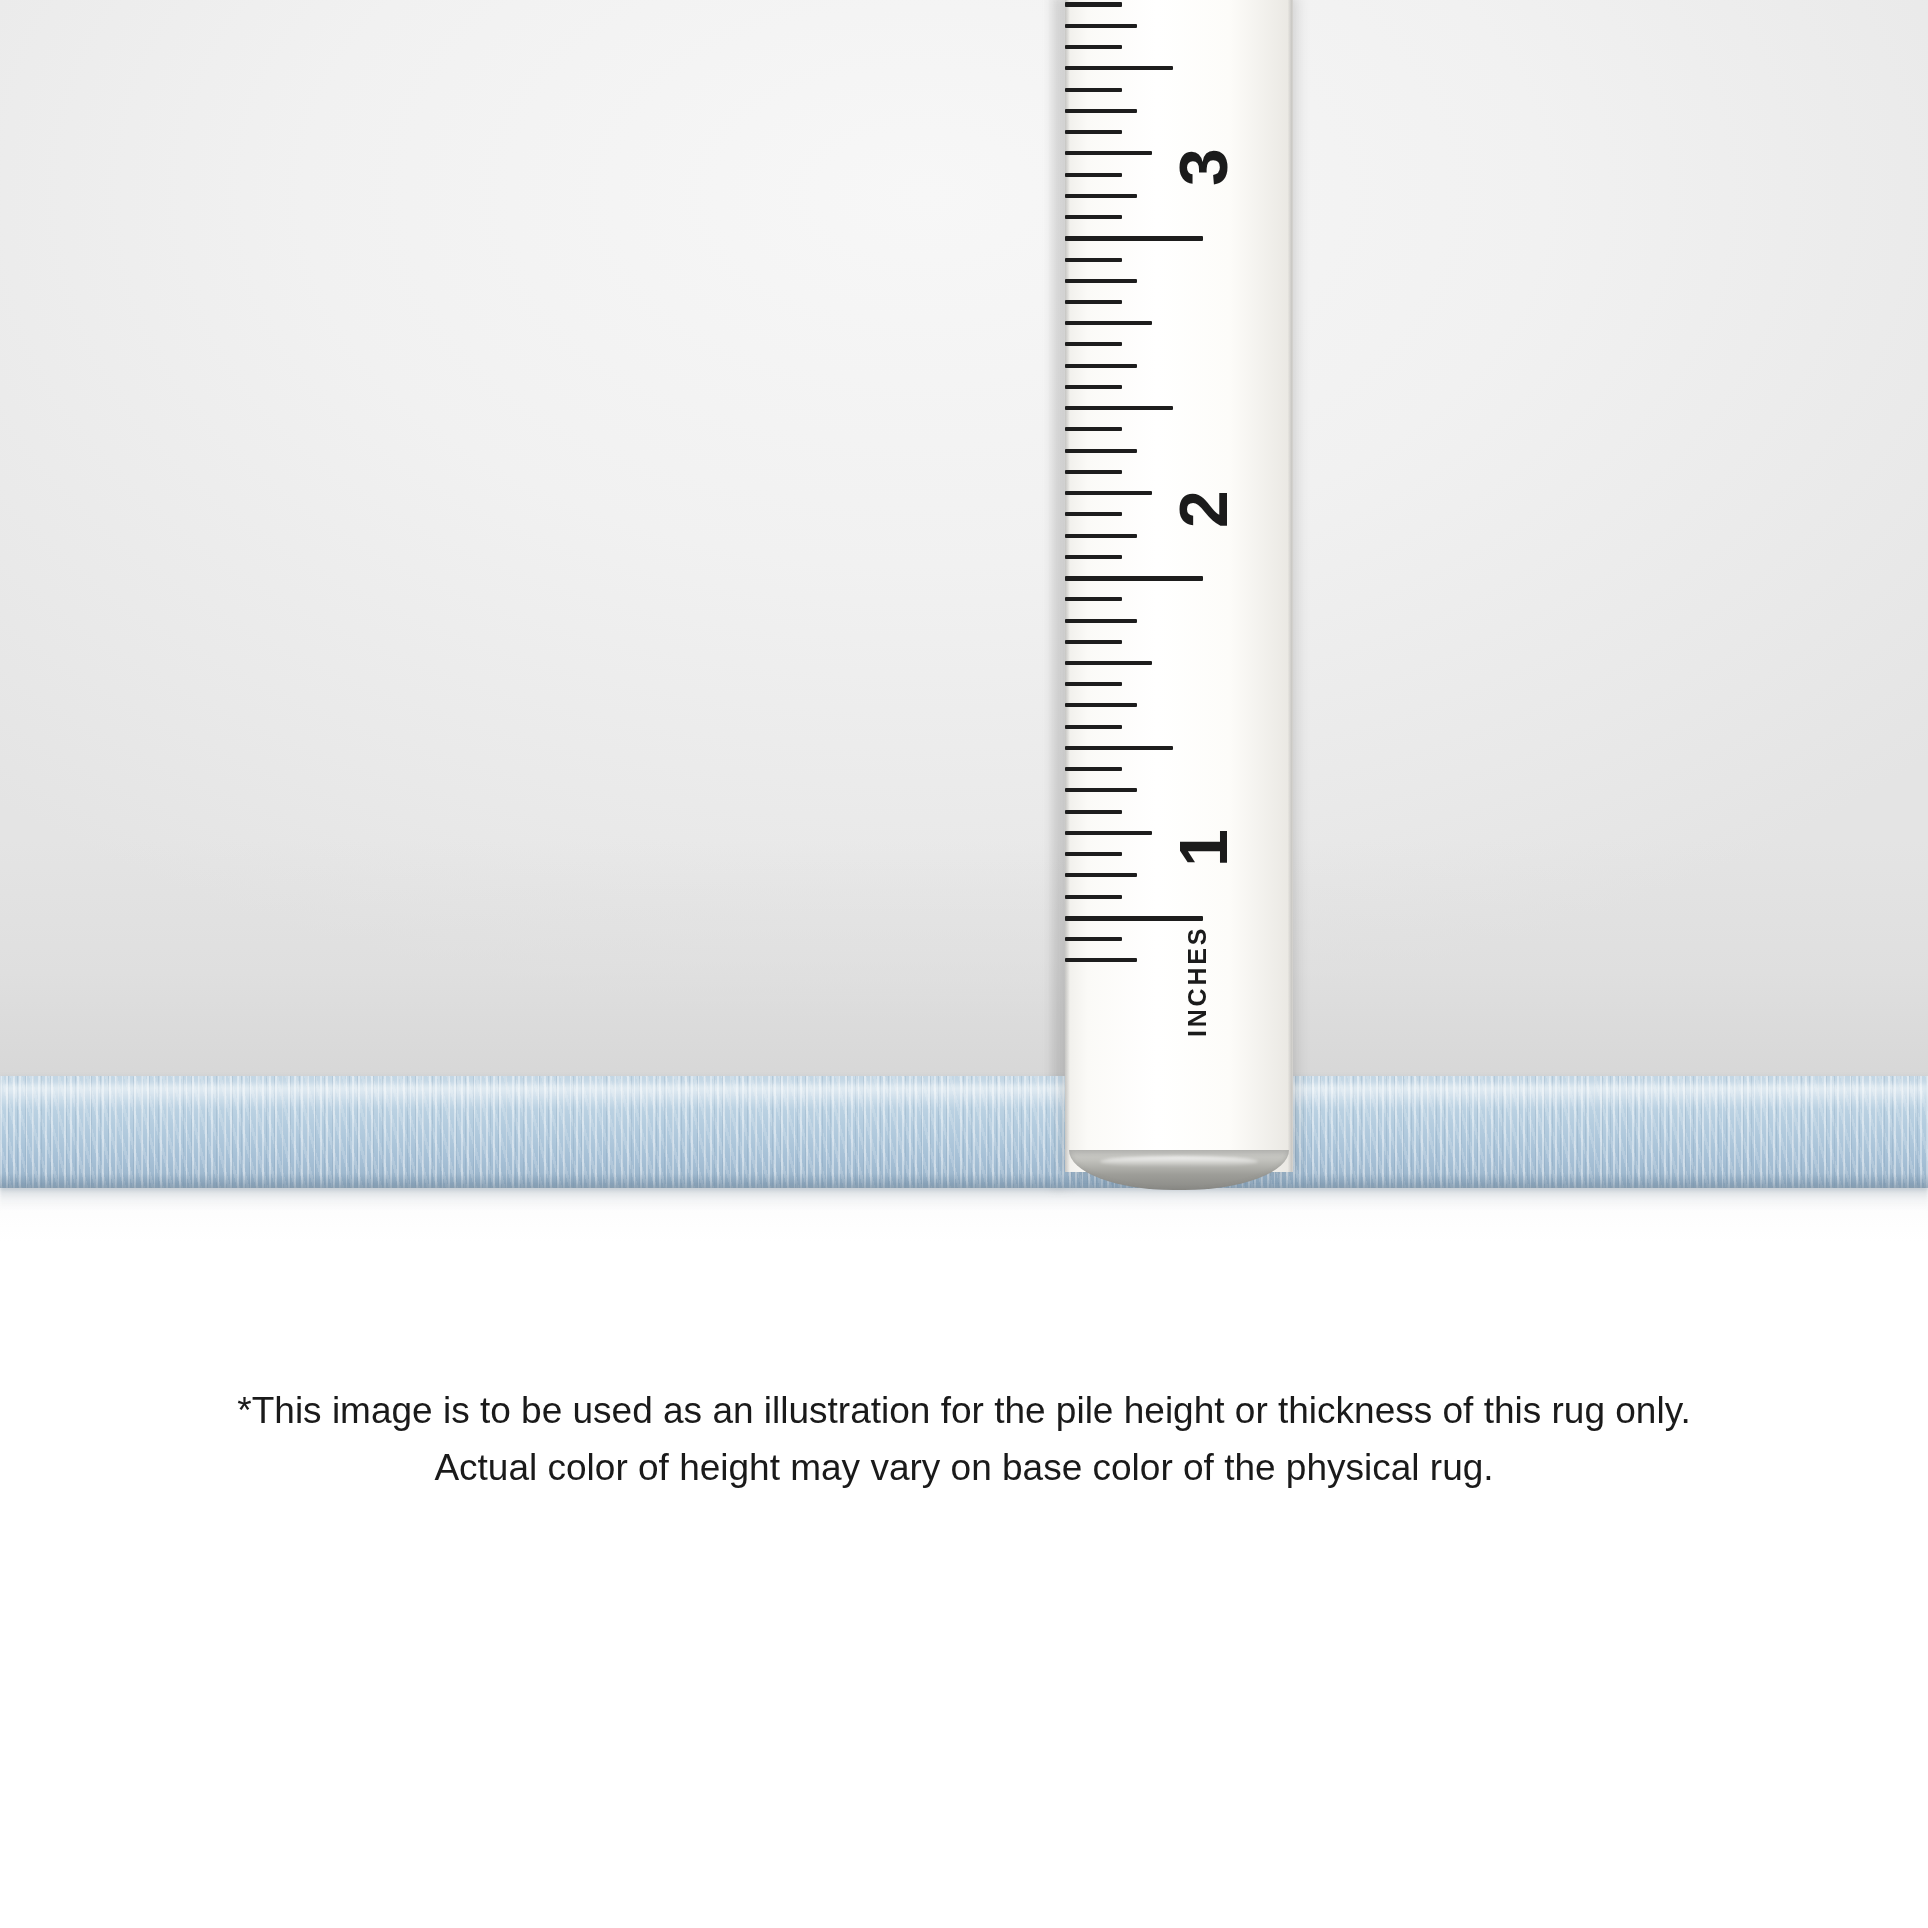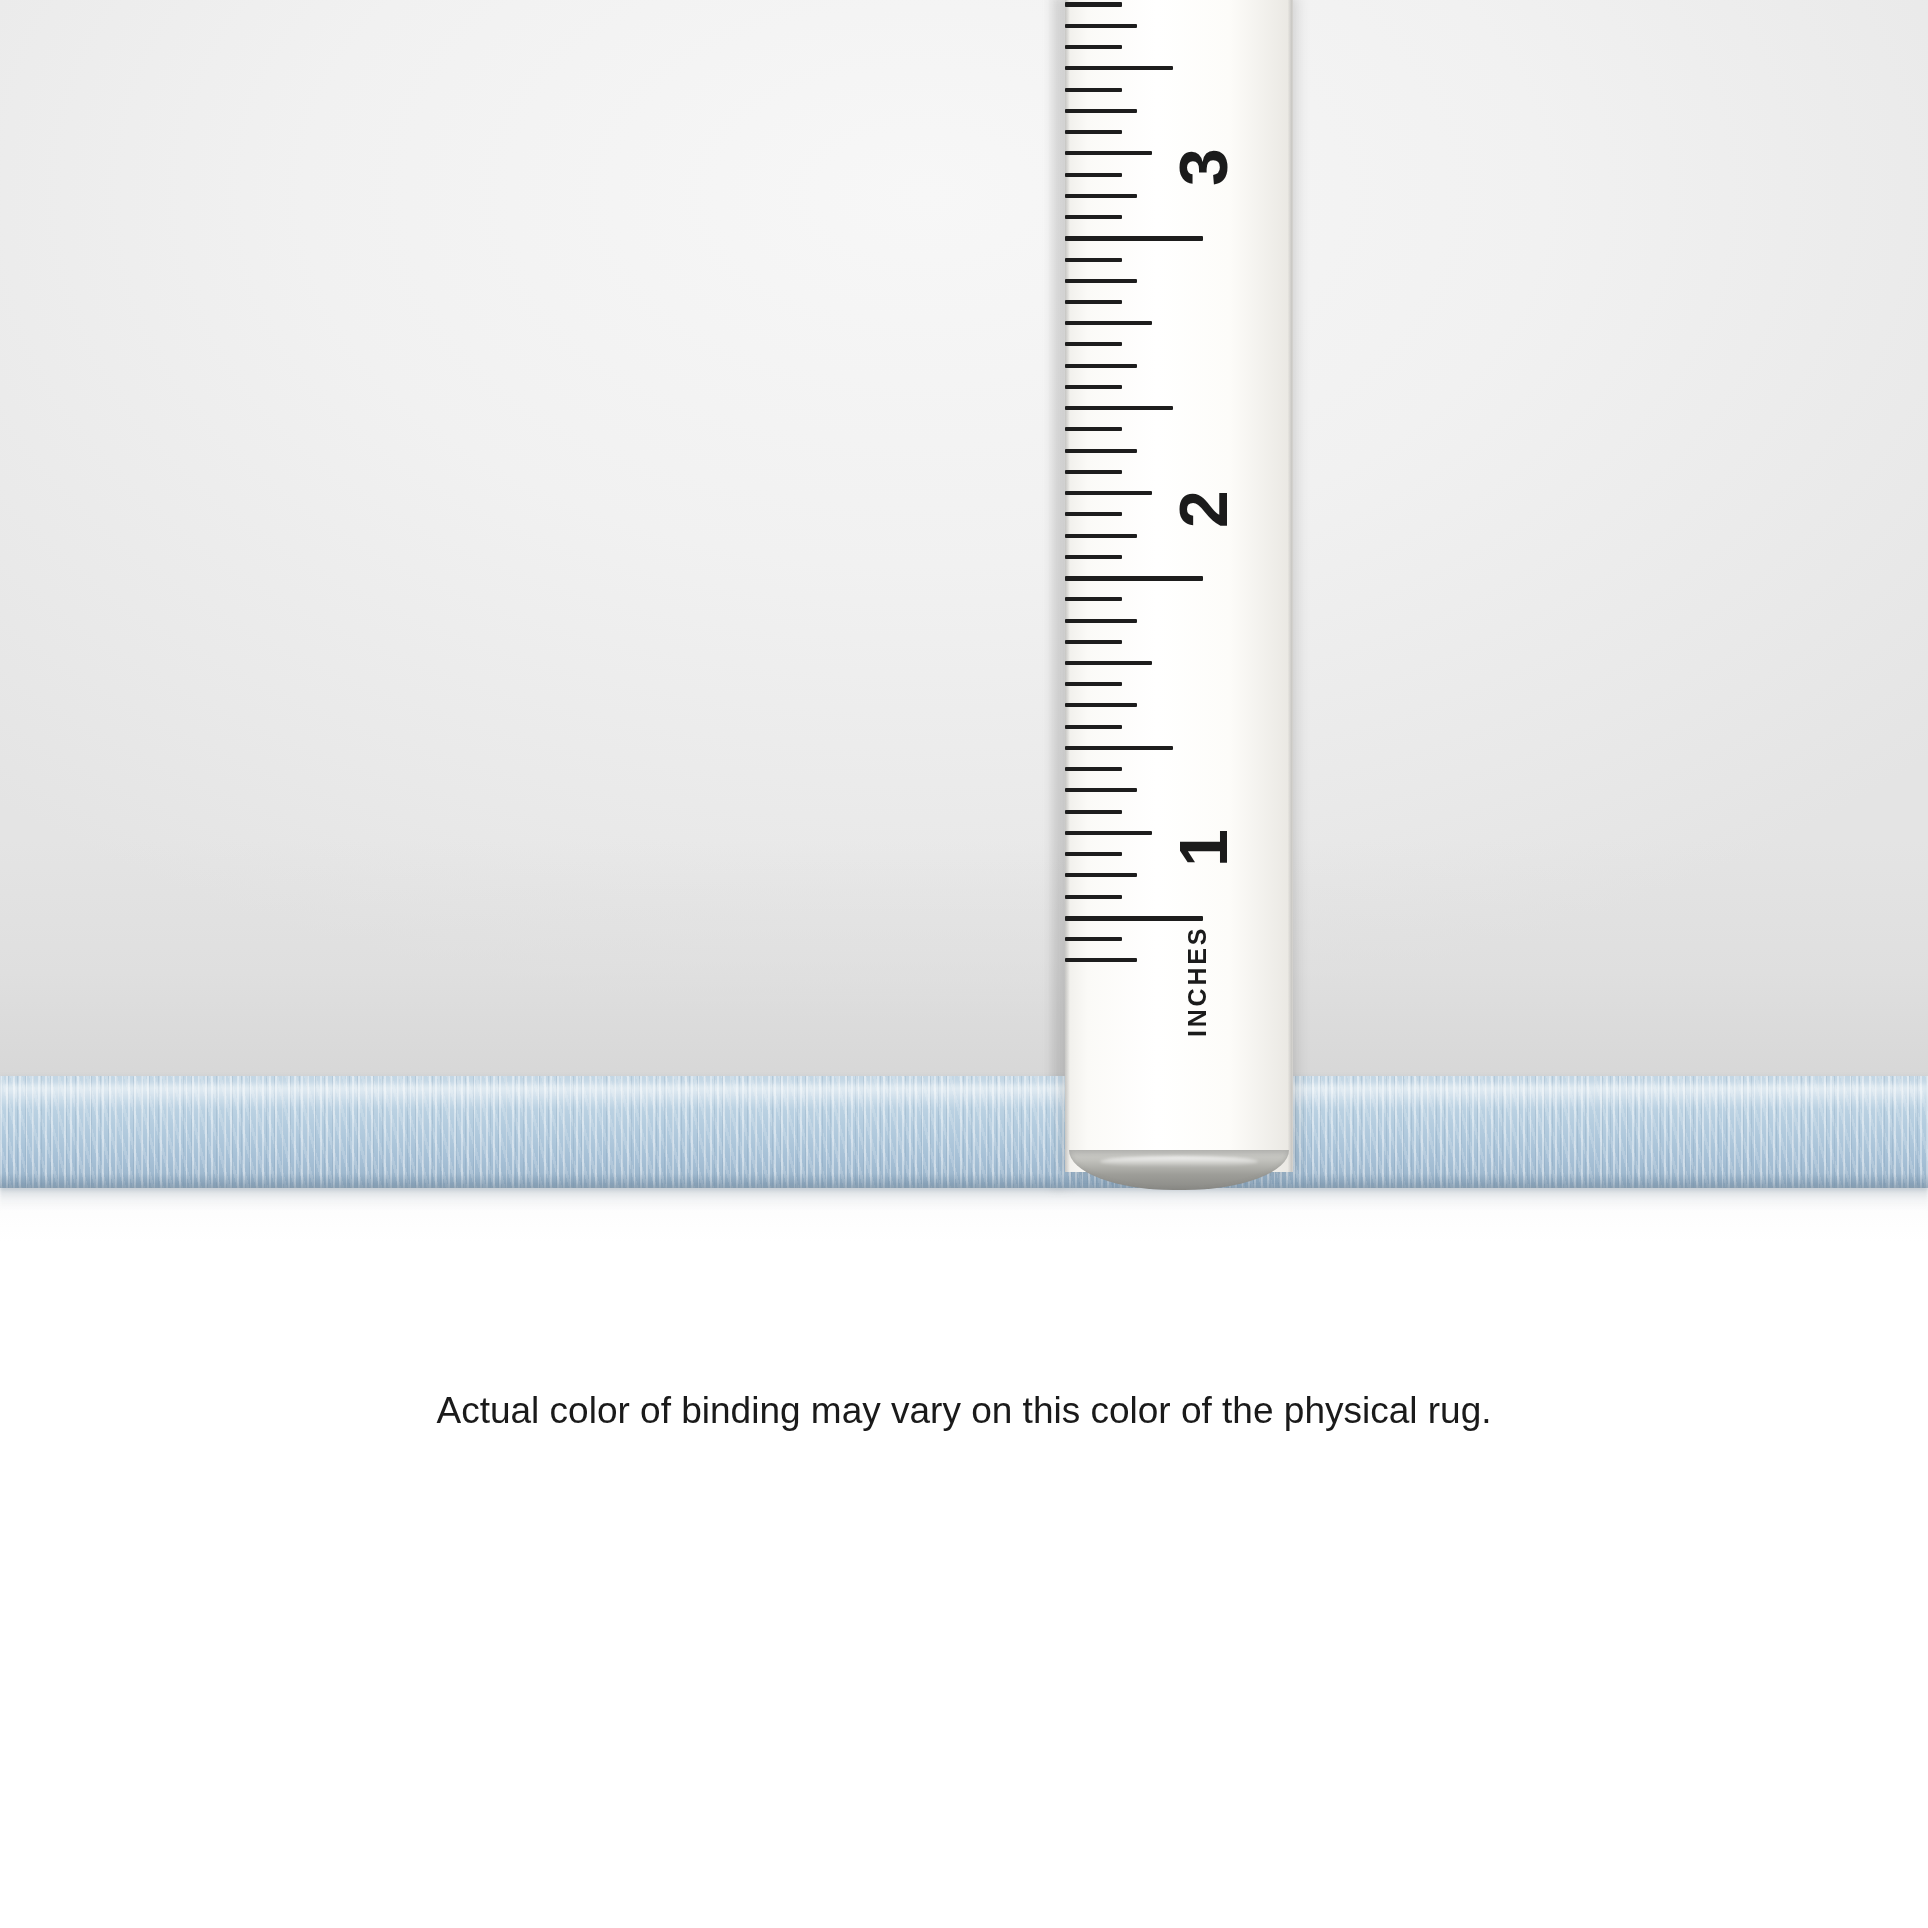--- a/index.html
+++ b/index.html
@@ -305,17 +305,18 @@
       <div class="ruler-num" style="top:872px">1</div>
 
       <div class="inches-label">INCHES</div>
     </div>
 
     <div class="ruler-tip"></div>
 
   </div>
 
   <div class="caption">
-    <span class="line">Actual color of binding may vary on this color of the physical rug.</span>
+    <span class="line">*This image is to be used as an illustration for the pile height or thickness of this rug only.</span>
+    <span class="line">Actual color of height may vary on base color of the physical rug.</span>
   </div>
 
 </div>
 
 
 </body></html>

